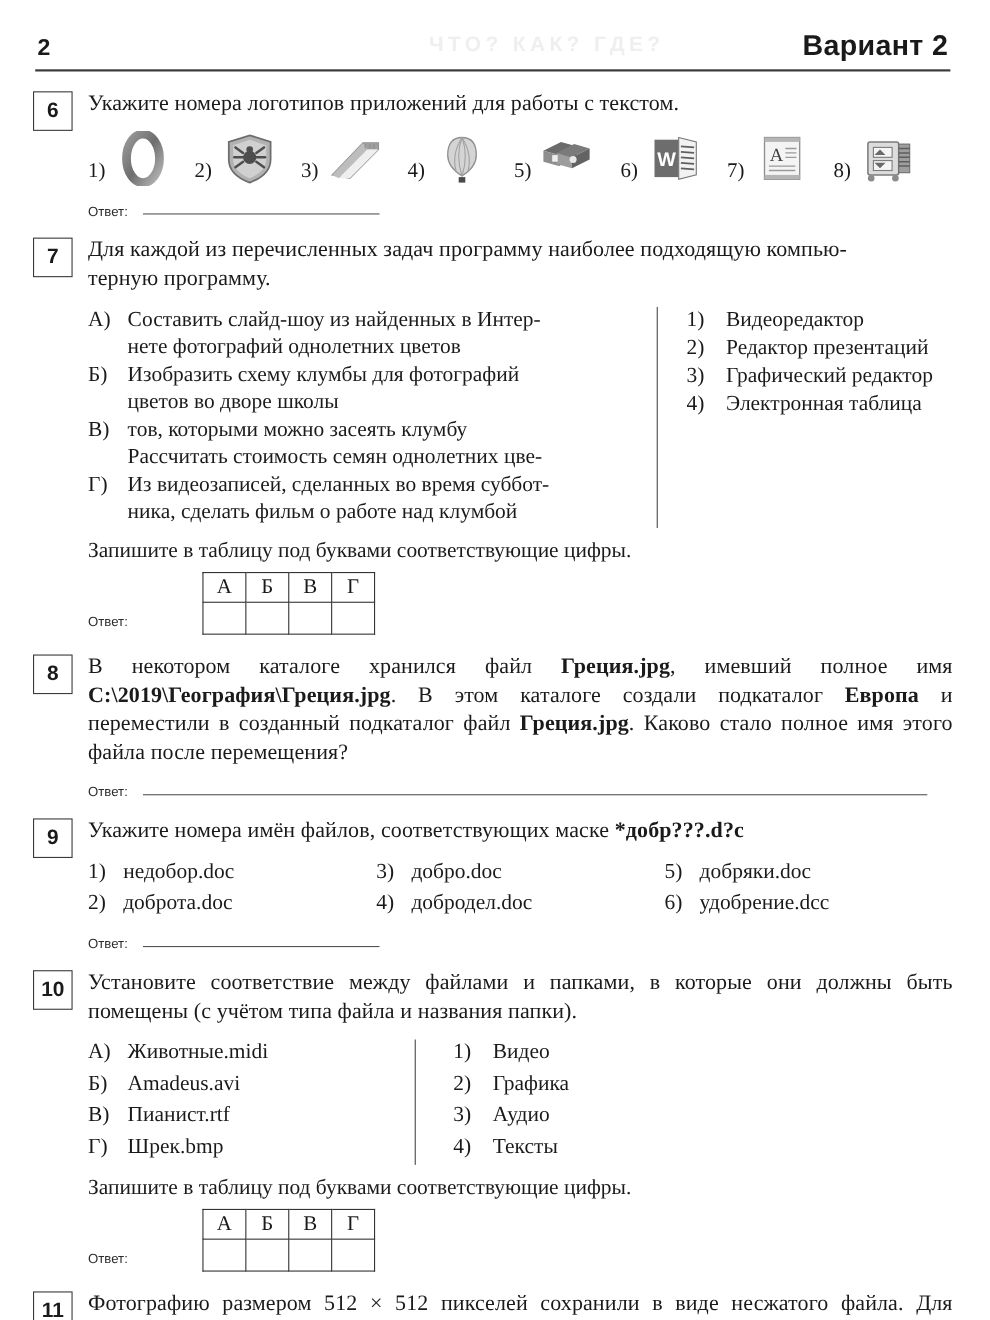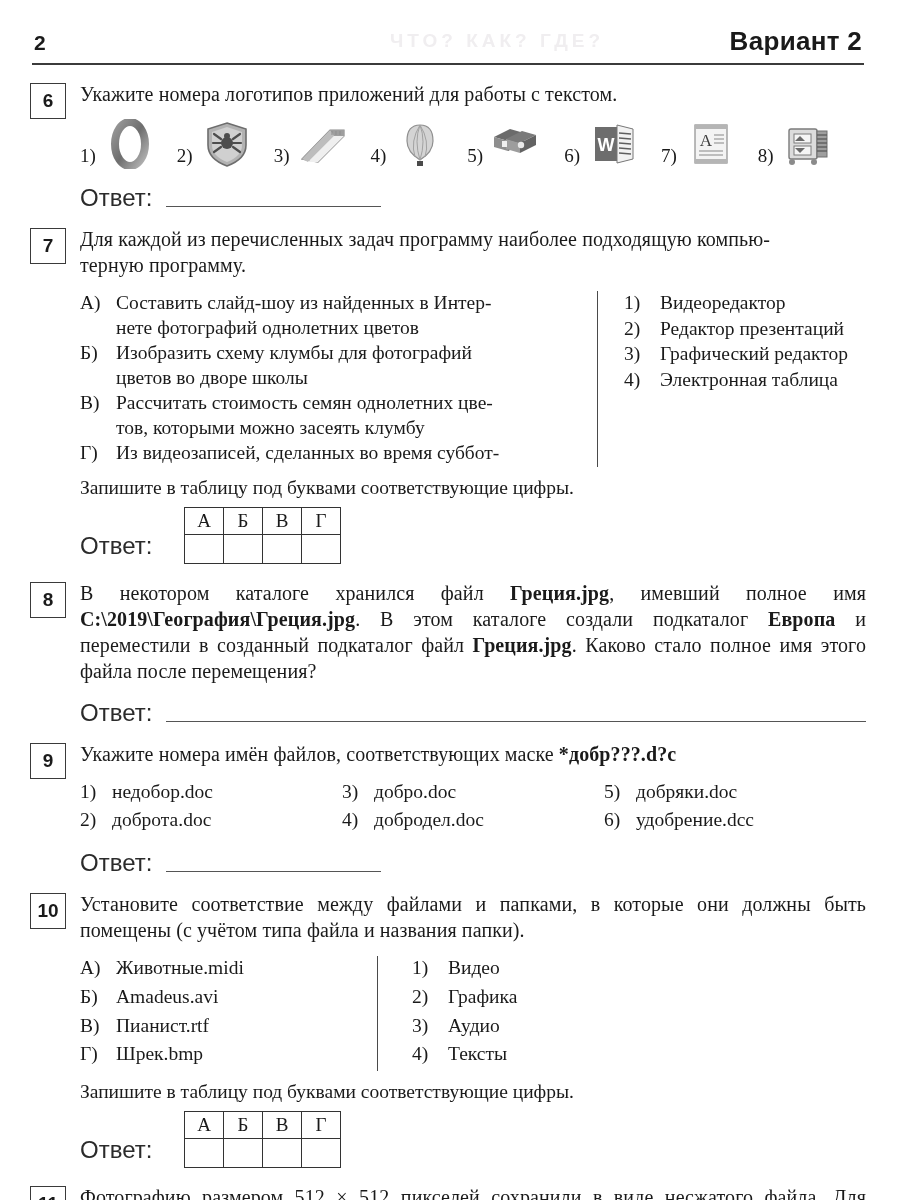--- a/index.html
+++ b/index.html
@@ -87,21 +87,21 @@
   .stmt b { font-weight: bold; }
 
   
   .answer-row {
     display: flex;
     align-items: flex-end;
     margin-top: 17px;
   }
   .answer-label {
     font-family: "Liberation Sans", "DejaVu Sans", sans-serif;
-    font-size: 24px;
+    font-size: 12px;
     color: #2b2b2b;
     margin-right: 14px;
     line-height: 1;
   }
   .answer-line {
     height: 0;
     border-bottom: 1.8px solid #555;
     margin-bottom: 3px;
   }
   .answer-line.short { width: 215px; }
@@ -403,28 +403,29 @@
           <div class="mrow">
             <span class="mkey">Б)</span>
             <span class="mtxt">
               <span class="ln">Изобразить схему клумбы для фотографий</span>
               <span class="ln">цветов во дворе школы</span>
             </span>
           </div>
           <div class="mrow">
             <span class="mkey">В)</span>
             <span class="mtxt">
+              <span class="ln">тов, которыми можно засеять клумбу</span>
               <span class="ln">Рассчитать стоимость семян однолетних цве-</span>
-              <span class="ln">тов, которыми можно засеять клумбу</span>
             </span>
           </div>
           <div class="mrow">
             <span class="mkey">Г)</span>
             <span class="mtxt">
               <span class="ln">Из видеозаписей, сделанных во время суббот-</span>
+              <span class="ln">ника, сделать фильм о работе над клумбой</span>
             </span>
           </div>
         </div>
 
         <div class="match-right">
           <div class="mrow">
             <span class="mkey">1)</span>
             <span class="mtxt">Видеоредактор</span>
           </div>
           <div class="mrow">

